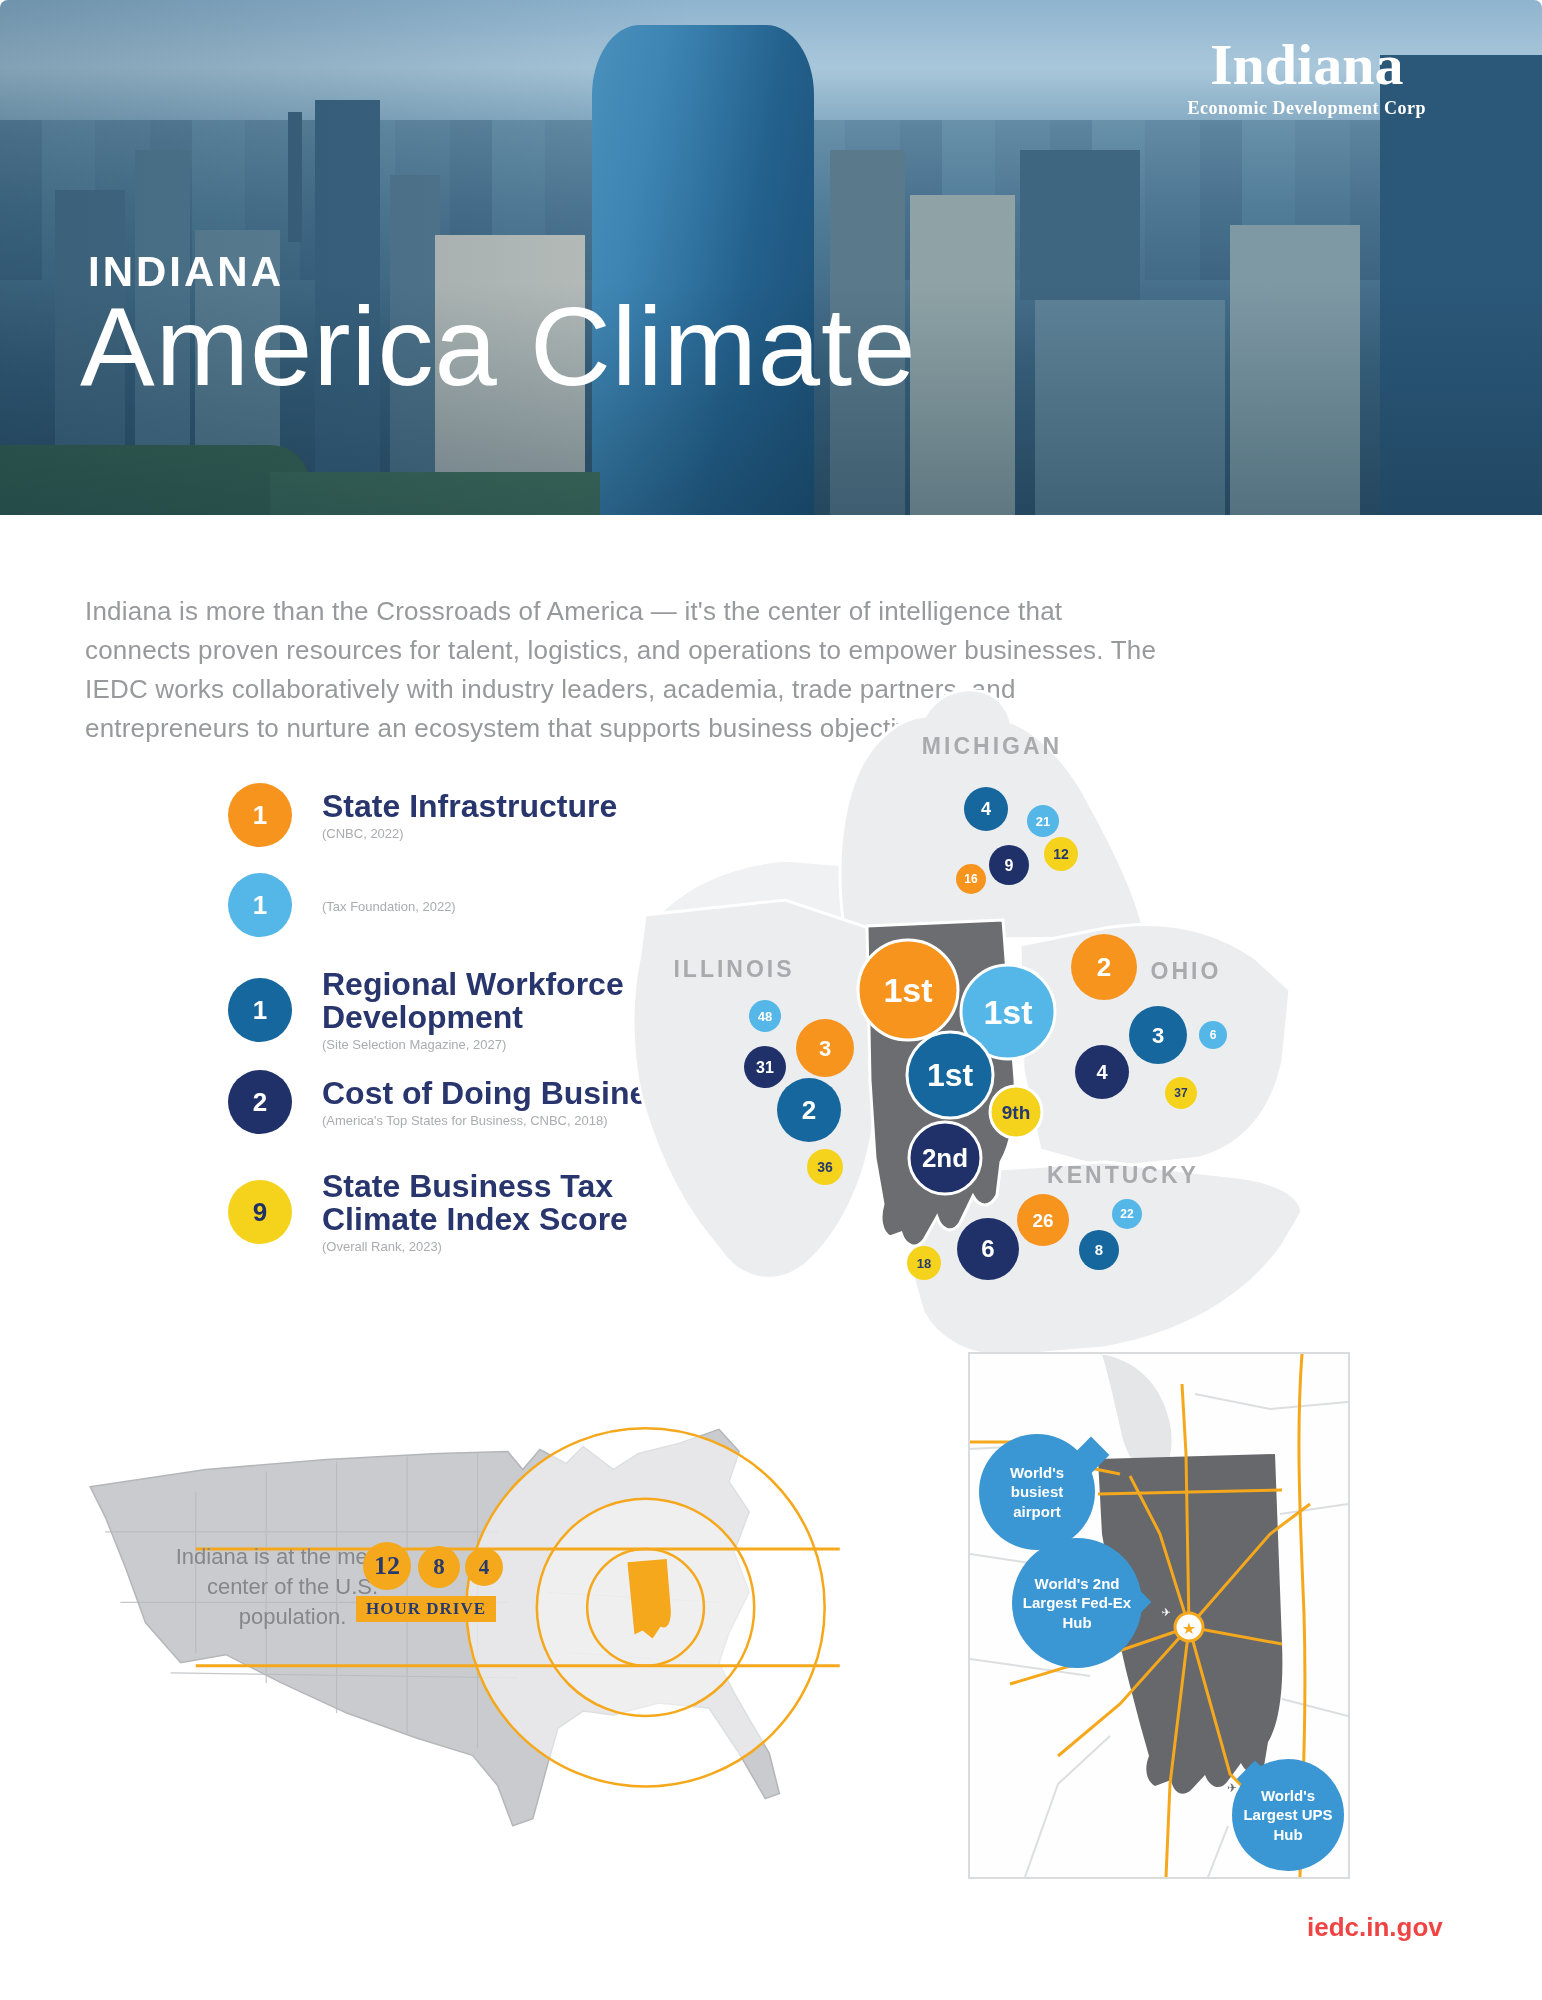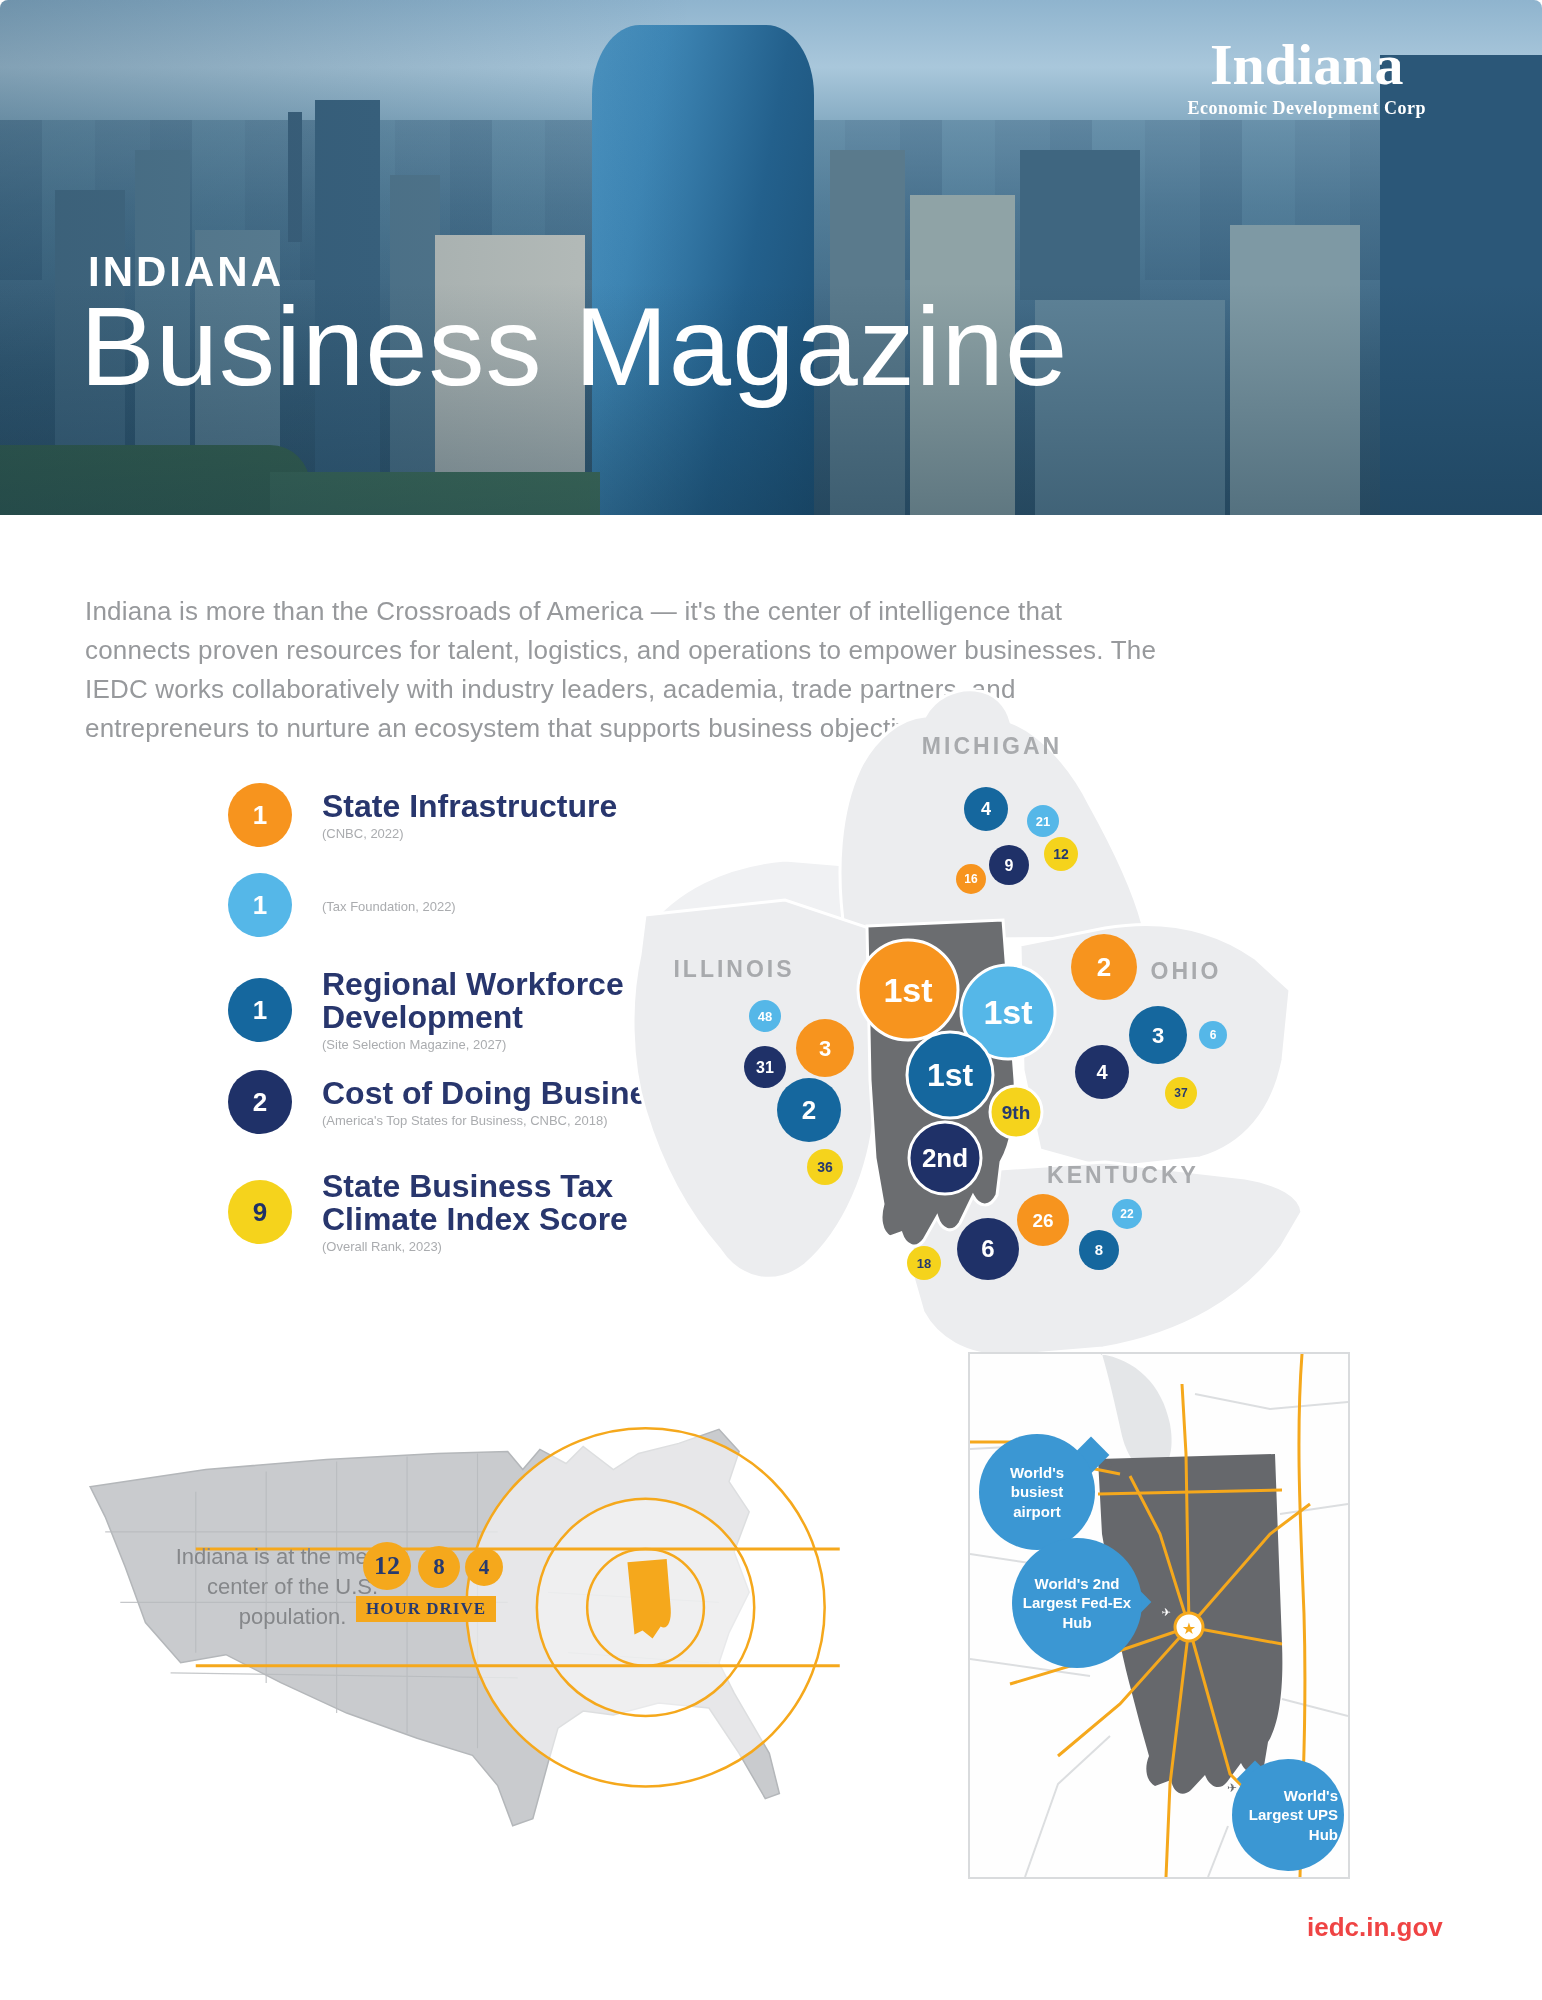--- a/index.html
+++ b/index.html
@@ -79,21 +79,21 @@
     <div class="bld" style="left:0;top:445px;width:310px;height:70px;background:#3E6A50;border-radius:0 40px 0 0;"></div>
     <div class="bld" style="left:270px;top:472px;width:330px;height:43px;background:#46755A;"></div>
     <div class="bld" style="left:0;top:0;width:1542px;height:515px;
       background:linear-gradient(0deg,rgba(16,48,68,.38) 0%,rgba(16,48,68,0) 45%),linear-gradient(90deg,rgba(16,48,68,.25) 0%,rgba(16,48,68,0) 45%);"></div>
 
     <div class="logo">
       <div class="logo-title">Indiana</div>
       <div class="logo-sub">Economic Development Corp</div>
     </div>
     <div class="hero-kicker">INDIANA</div>
-    <div class="hero-title">Business Magazine</div>
+    <div class="hero-title">America Climate</div>
   </div>
 
   <p class="intro">Indiana is more than the Crossroads of America — it's the center of intelligence that connects proven resources for talent, logistics, and operations to empower businesses. The IEDC works collaboratively with industry leaders, academia, trade partners, and entrepreneurs to nurture an ecosystem that supports business objectives.</p>
 
   <div class="rank-item" style="top:783px;">
     <div class="rank-circle" style="background:#F7941E;color:#fff;">1</div>
     <div>
       <div class="rank-title">State Infrastructure</div>
       <div class="rank-src">(CNBC, 2022)</div>
     </div>
@@ -284,18 +284,18 @@
     </svg>
 
     
     <div class="tail" style="left:108px;top:88px;"></div>
     <div class="callout" style="left:9px;top:80px;width:116px;height:116px;font-size:15px;line-height:1.3;padding:6px;box-sizing:border-box;">World's busiest airport</div>
 
     <div class="tail" style="left:150px;top:235px;"></div>
     <div class="callout" style="left:42px;top:184px;width:130px;height:130px;font-size:15px;line-height:1.3;padding:8px;box-sizing:border-box;">World's 2nd Largest Fed-Ex Hub</div>
 
     <div class="tail" style="left:272px;top:412px;"></div>
-    <div class="callout" style="left:262px;top:405px;width:112px;height:112px;font-size:15px;line-height:1.3;padding:6px;box-sizing:border-box;text-align:right;">World's Largest UPS Hub</div>
+    <div class="callout" style="left:262px;top:405px;width:112px;height:112px;font-size:15px;line-height:1.3;padding:6px;box-sizing:border-box;">World's Largest UPS Hub</div>
   </div>
 
   <a class="footer-link">iedc.in.gov</a>
 
 </div>
 
 </body></html>

